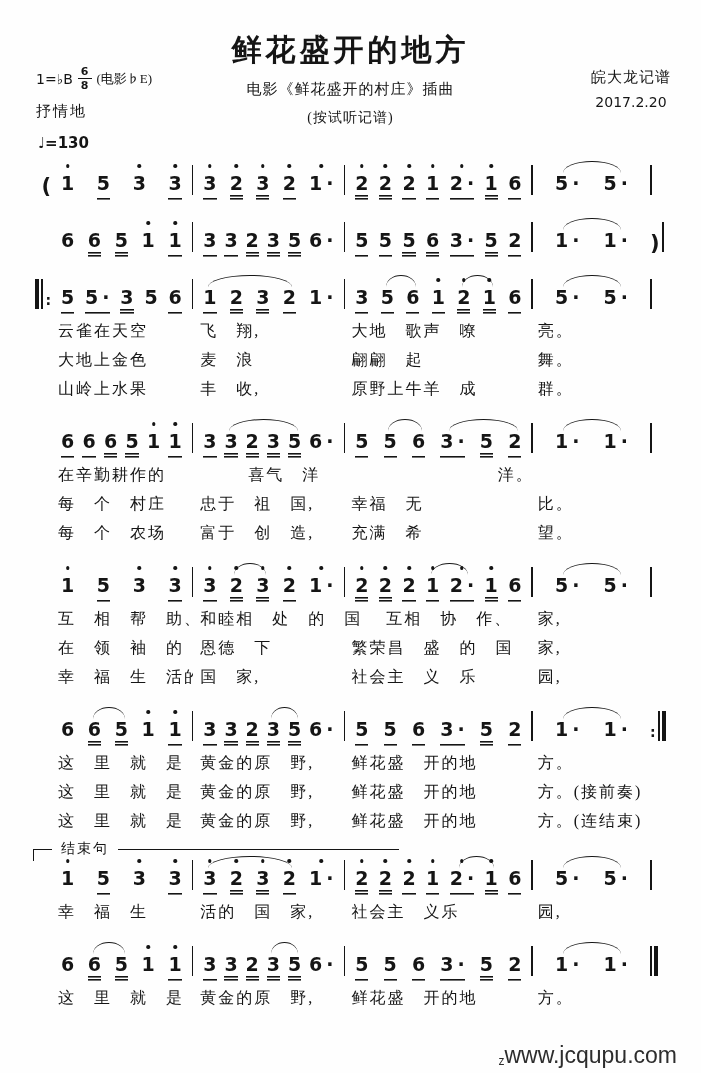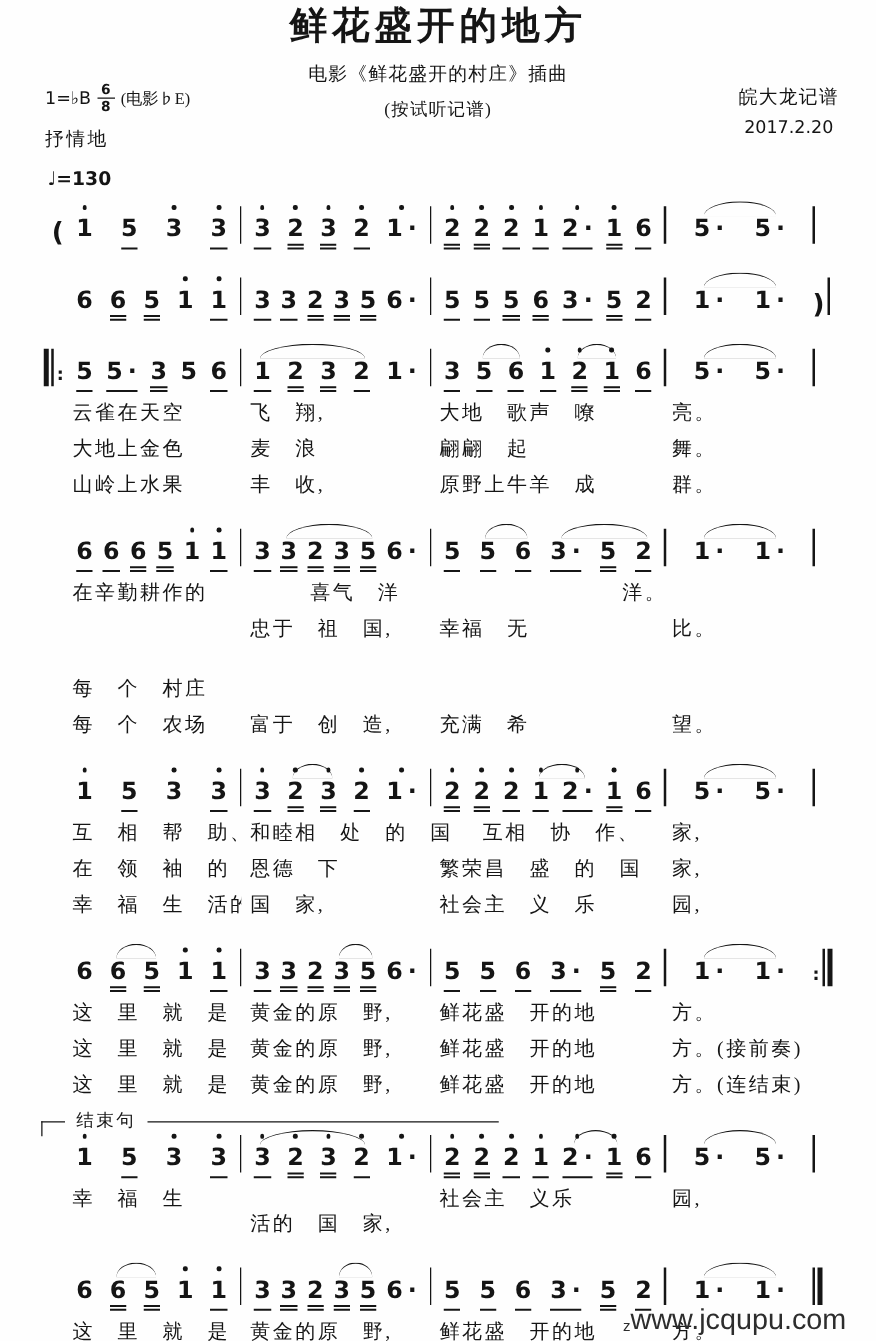--- a/index.html
+++ b/index.html
@@ -5,21 +5,21 @@
   html,body{margin:0;padding:0;background:#e8e8e8;}
   .sheet{
     position:relative;width:701px;height:1073px;margin:0 auto;
     background:#fefefe;color:#151515;overflow:hidden;
     font-family:"Liberation Serif", serif;
   }
   
   .header{position:relative;height:152px;}
   .title{
     text-align:center;font-size:30px;font-weight:bold;letter-spacing:4px;
-    margin:0;
+    padding-top:30px;margin:0;
   }
   .subtitle{text-align:center;font-size:15px;margin-top:9px;letter-spacing:1px;}
   .subtitle2{text-align:center;font-size:14px;margin-top:10px;letter-spacing:1px;}
   .keyblock{position:absolute;left:36px;top:66px;font-size:14px;}
   .keyline{display:flex;align-items:center;gap:5px;font-family:"DejaVu Sans",sans-serif;}
   .meter{display:inline-flex;flex-direction:column;line-height:1;font-size:11px;font-weight:bold;text-align:center;}
   .meter .mtop{border-bottom:1px solid #151515;padding:0 3px 1px;}
   .meter .mbot{padding-top:1px;}
   .keynote{font-size:13px;font-family:"Liberation Serif",serif;}
   .expression{margin-top:11px;font-size:15px;letter-spacing:2px;}
@@ -332,21 +332,21 @@
         </div>
         <div class="lyr">
           <span class="lspace"></span>
           <span class="lcell" style="flex-grow: 148;">在辛勤耕作的</span>
           <span class="lcell" style="flex-grow: 196;">喜气　洋</span>
           <span class="lcell" style="flex-grow: 123;">洋。</span>
           <span class="lspace"></span>
         </div>
         <div class="lyr">
           <span class="lspace"></span>
-          <span class="lcell" style="flex-grow: 148; margin-top: 48px;">每　个　村庄</span>
+          <span class="lcell" style="flex-grow: 148;">每　个　村庄</span>
           <span class="lcell" style="flex-grow: 158;">忠于　祖　国,</span>
           <span class="lcell" style="flex-grow: 196;">幸福　无</span>
           <span class="lcell" style="flex-grow: 123;">比。</span>
           <span class="lspace"></span>
         </div>
         <div class="lyr">
           <span class="lspace"></span>
           <span class="lcell" style="flex-grow: 148;">每　个　农场</span>
           <span class="lcell" style="flex-grow: 158;">富于　创　造,</span>
           <span class="lcell" style="flex-grow: 196;">充满　希</span>
@@ -547,21 +547,21 @@
             </div>
             <span class="arc" style="left: 30.4px; width: 57.6px;"></span>
           </div>
           <span class="edge suf" style="display: flex;">
             <span class="bar"></span>
           </span>
         </div>
         <div class="lyr">
           <span class="lspace"></span>
           <span class="lcell" style="flex-grow: 148;">幸　福　生</span>
-          <span class="lcell" style="flex-grow: 158; margin-top: 20px;">活的　国　家,</span>
+          <span class="lcell" style="flex-grow: 158;">活的　国　家,</span>
           <span class="lcell" style="flex-grow: 196;">社会主　义乐</span>
           <span class="lcell" style="flex-grow: 123;">园,</span>
           <span class="lspace"></span>
         </div>
       </div>
       <div class="system">
         <div class="staff">
           <span class="edge pre" style="display: flex;"></span>
           <div class="measure" style="flex-grow: 148;">
             <div class="notes" style="display: flex;">

